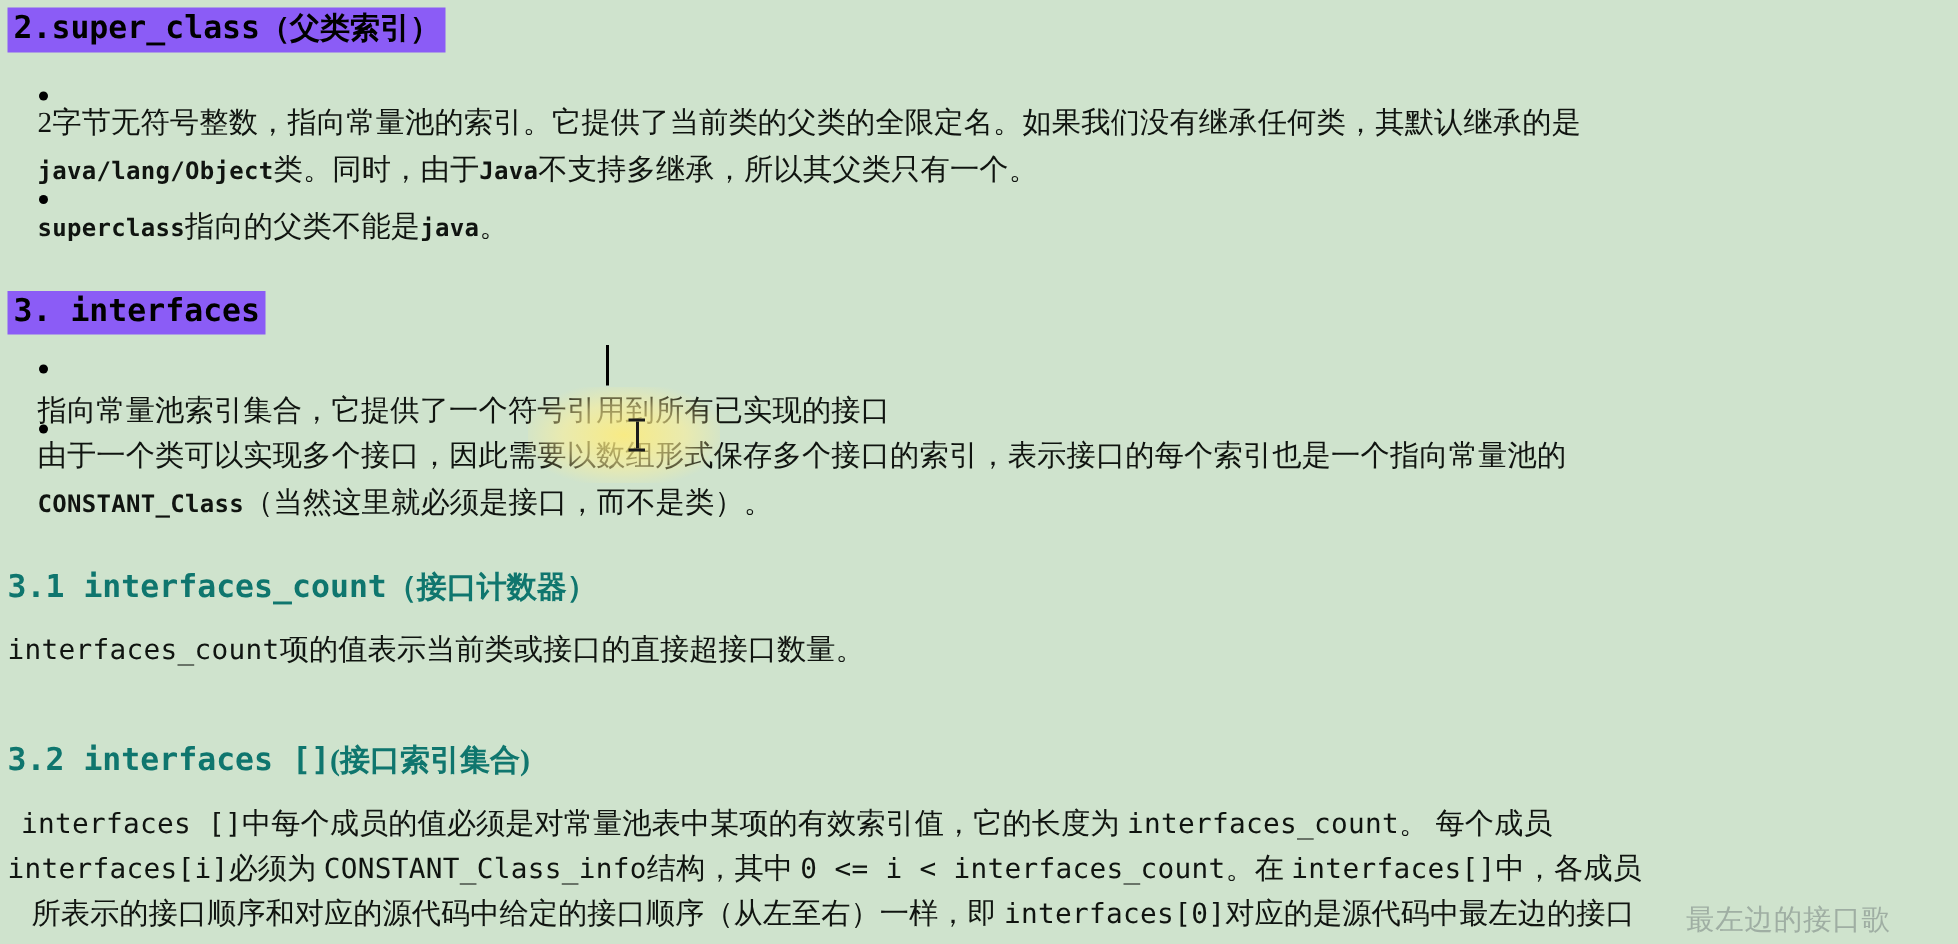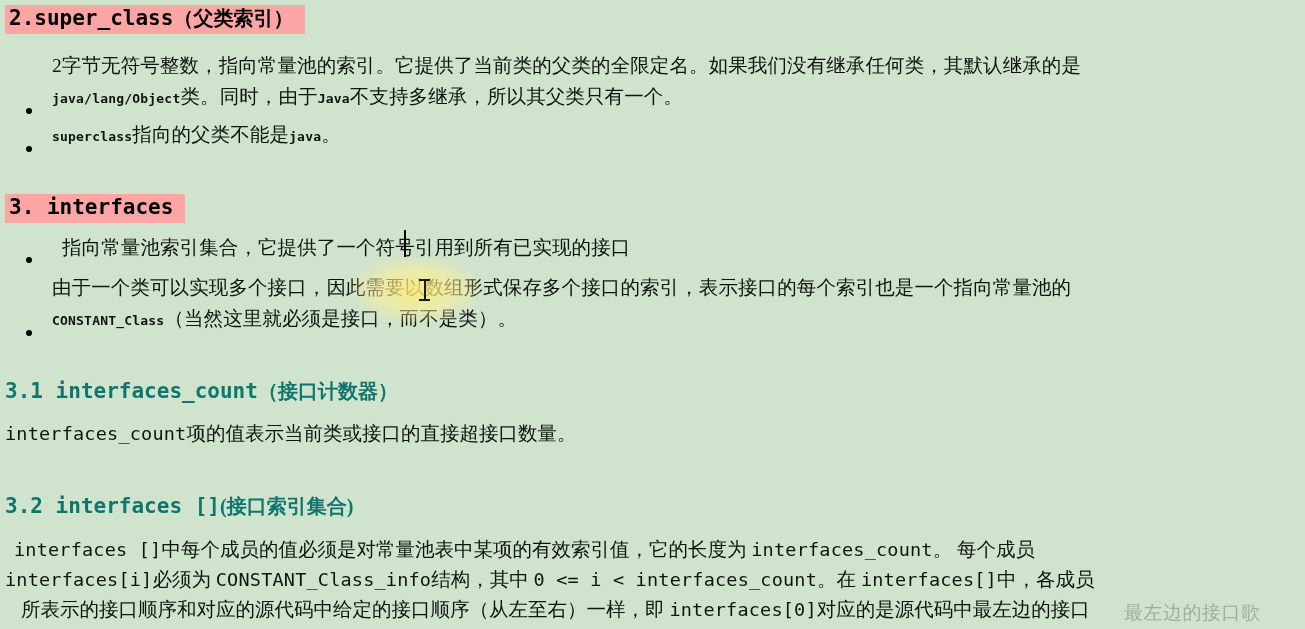--- a/index.html
+++ b/index.html
@@ -21,44 +21,45 @@
     height: 629px;
     box-sizing: border-box;
     padding: 0;
   }
 
   
   .h-hl {
     position: absolute;
     font-family: "DejaVu Sans Mono", "Liberation Mono", monospace;
     font-weight: bold;
-    background: #fca5a5;
+    background: #8b5cf6;
     color: #000;
     white-space: nowrap;
     line-height: 1.18;
-    padding: 1px 12px 3px 4px;
+    padding: 1px 4px 3px 4px;
   }
   .h-plain {
     position: absolute;
     font-family: "DejaVu Sans Mono", "Liberation Mono", monospace;
     font-weight: bold;
     color: #0f766e;
     white-space: nowrap;
     line-height: 1.18;
   }
   .cjk {
     font-family: "Liberation Serif", "DejaVu Serif", serif;
     font-weight: bold;
   }
 
   
   .bullet-block {
     position: absolute;
     display: flex;
-    align-items: flex-end;
+    align-items: flex-start;
+    flex-direction: column;
   }
   .bullet-dot {
     width: 10px;
     min-width: 10px;
     margin-right: 17px;
     margin-top: 11px;
     height: 6px;
     position: relative;
   }
   .bullet-dot::before {
@@ -88,21 +89,21 @@
   }
 
   
   .mono {
     font-family: "DejaVu Sans Mono", "Liberation Mono", monospace;
     font-size: 18.5px;
     letter-spacing: 0.2px;
   }
   .mono-b {
     font-family: "DejaVu Sans Mono", "Liberation Mono", monospace;
-    font-size: 13px;
+    font-size: 16px;
     font-weight: bold;
     letter-spacing: 0.2px;
   }
 
   
   #text-caret {
     position: absolute;
     width: 2px;
     background: #000;
   }

